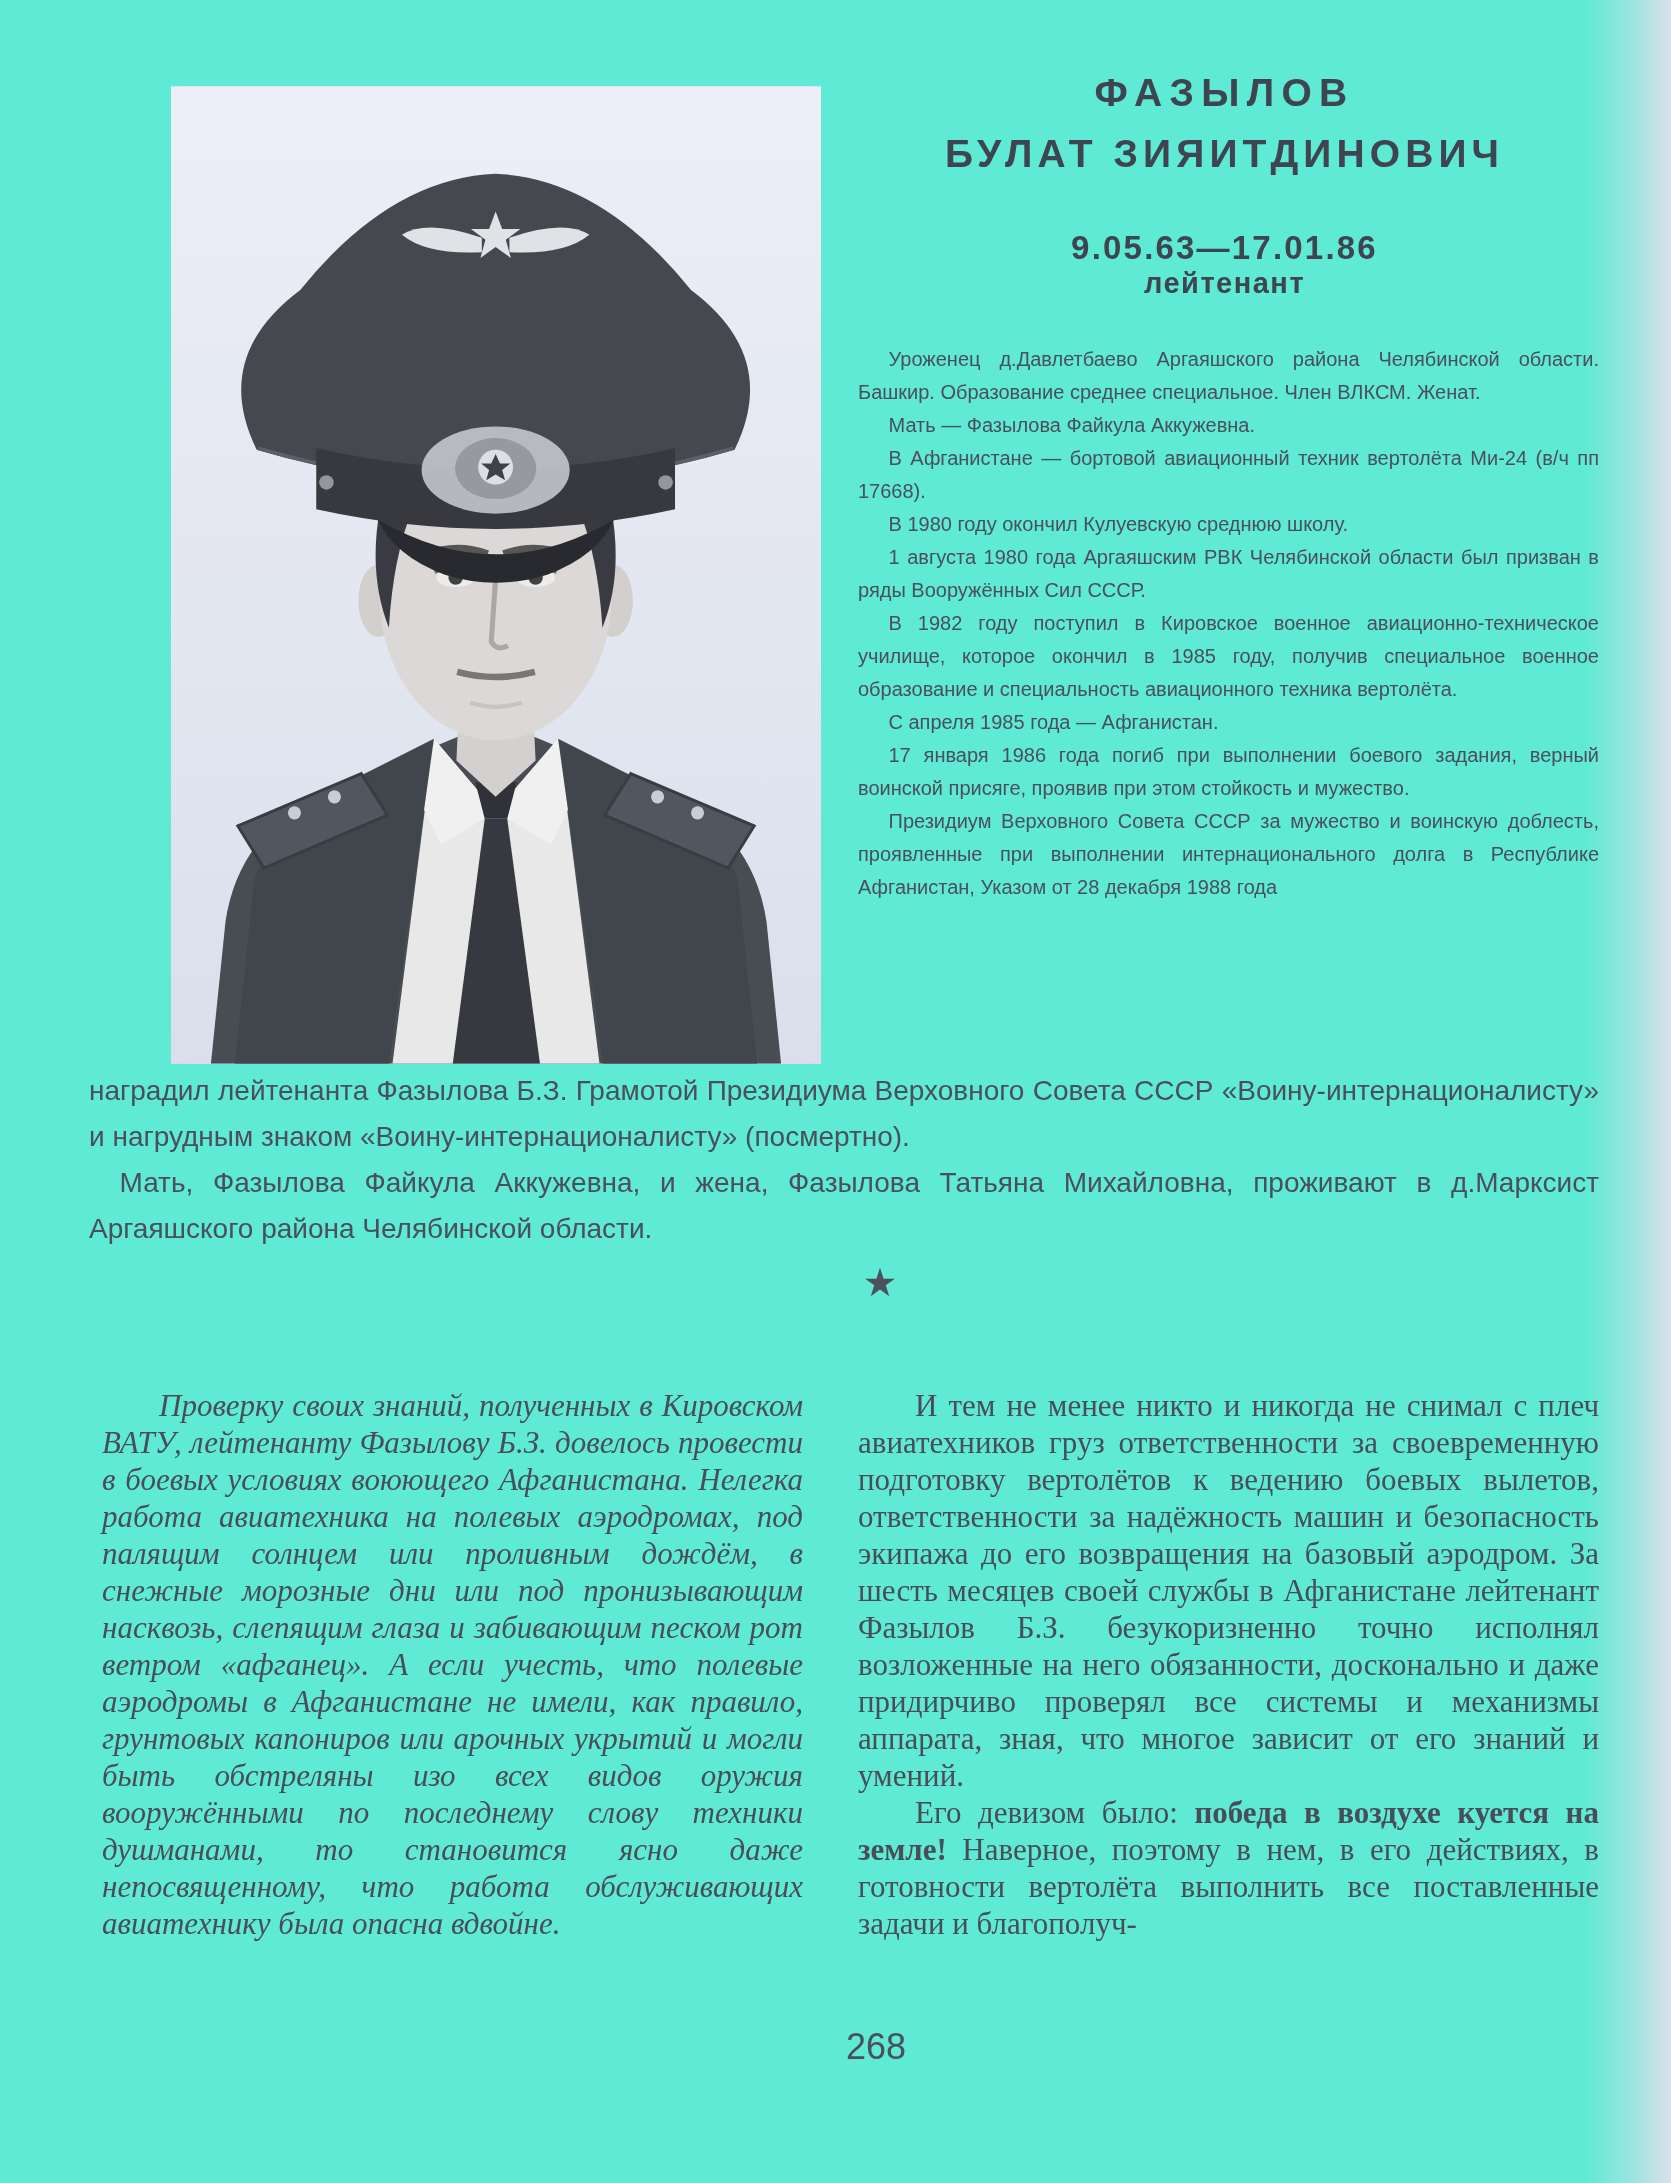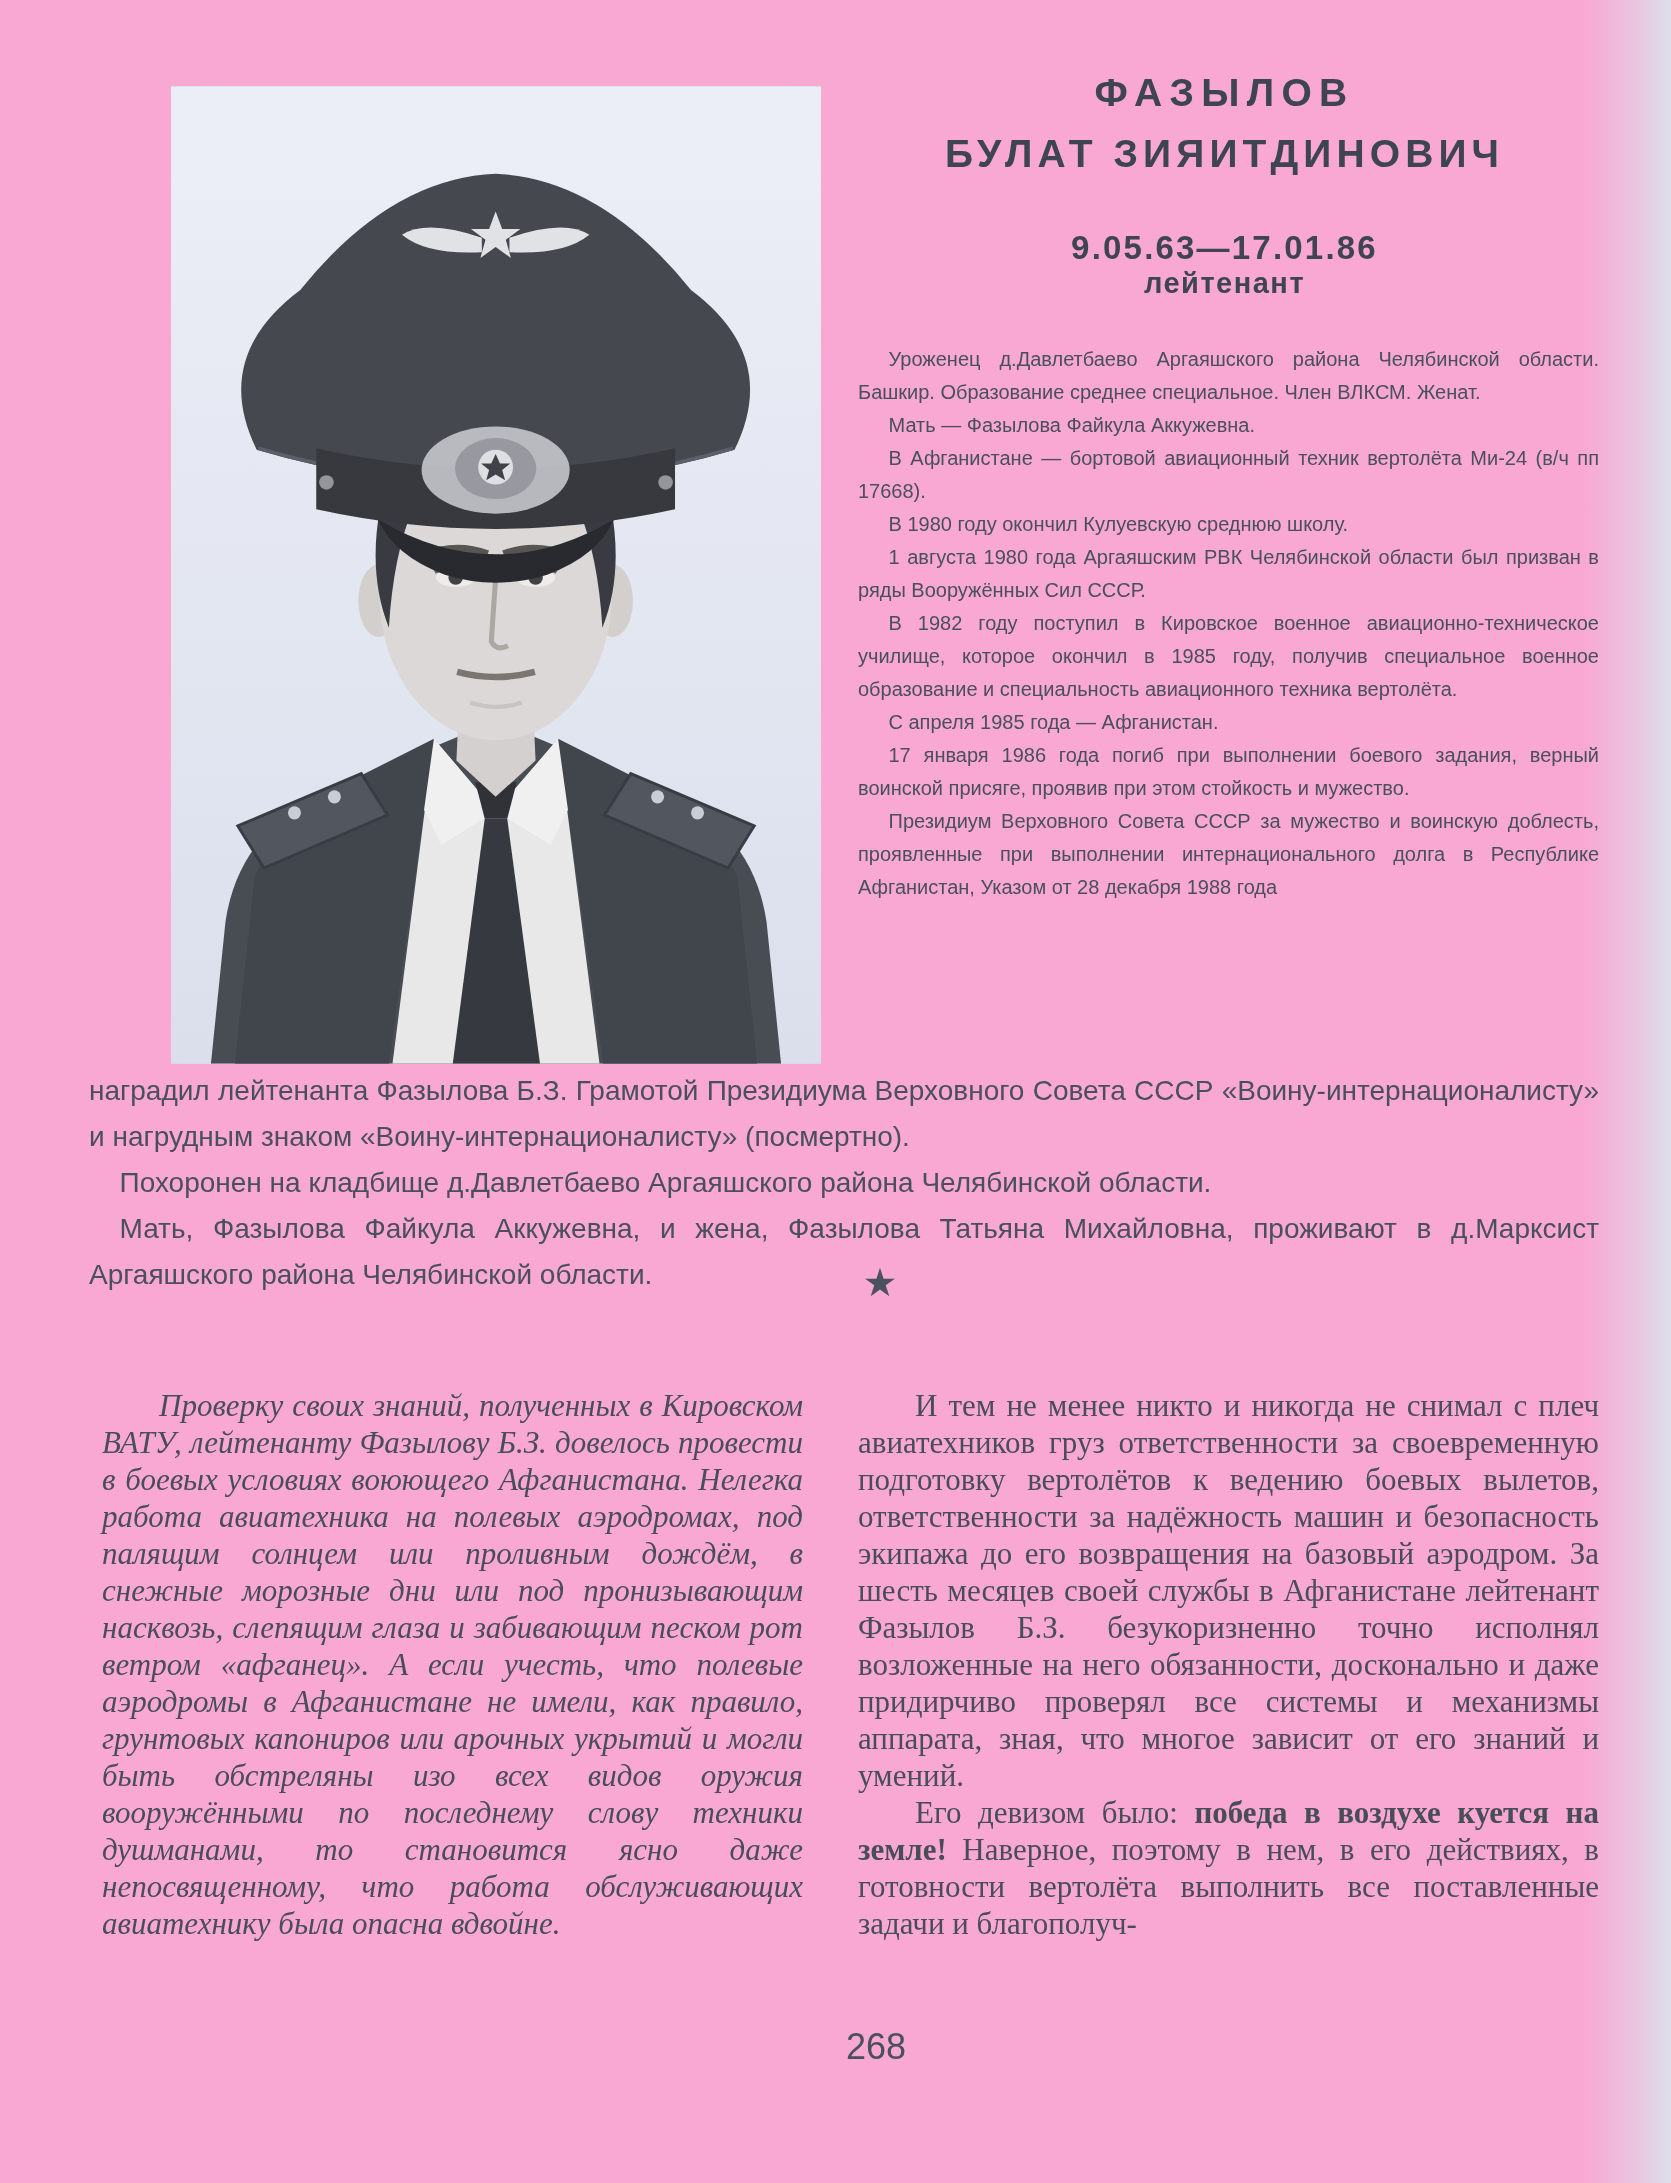--- a/index.html
+++ b/index.html
@@ -1,19 +1,19 @@
 <!DOCTYPE html>
 <html lang="ru" style="font-size:11.6px"><head>
 <meta charset="utf-8">
 <style>
   html,body { margin:0; padding:0; background:#ffffff; }
   .page {
     position:relative;
     width:1672px; height:2183px;
-    background:#f9a8d4;
+    background:#5eead4;
     overflow:hidden;
     font-family:"Liberation Sans", sans-serif;
   }
   .edge-right {
     position:absolute; top:0; right:0; width:87px; height:100%;
     background:linear-gradient(to right, rgba(223,227,237,0) 0%, rgba(219,223,234,0.55) 60%, #dde1ec 100%);
     pointer-events:none;
   }
   .photo-frame {
     position:absolute; left:171px; top:86px; width:650px; height:978px;
@@ -179,21 +179,20 @@
     <p>В 1980 году окончил Кулуевскую среднюю школу.</p>
     <p>1 августа 1980 года Аргаяшским РВК Челябинской области был призван в ряды Вооружённых Сил СССР.</p>
     <p>В 1982 году поступил в Кировское военное авиационно-техническое училище, которое окончил в 1985 году, получив специальное военное образование и специальность авиационного техника вертолёта.</p>
     <p>С апреля 1985 года — Афганистан.</p>
     <p>17 января 1986 года погиб при выполнении боевого задания, верный воинской присяге, проявив при этом стойкость и мужество.</p>
     <p>Президиум Верховного Совета СССР за мужество и воинскую доблесть, проявленные при выполнении интернационального долга в Республике Афганистан, Указом от 28 декабря 1988 года</p>
   </div>
 
   <div class="bio-full">
     <p>наградил лейтенанта Фазылова Б.З. Грамотой Президиума Верховного Совета СССР «Воину-интернационалисту» и нагрудным знаком «Воину-интернационалисту» (посмертно).</p>
-    <p class="indent">Похоронен на кладбище д.Давлетбаево Аргаяшского района Челябинской области.</p>
     <p class="indent">Мать, Фазылова Файкула Аккужевна, и жена, Фазылова Татьяна Михайловна, проживают в д.Марксист Аргаяшского района Челябинской области.</p>
   </div>
 
   <div class="star-sep">★</div>
 
   <div class="col-bottom col-left">
     <p>Проверку своих знаний, полученных в Кировском ВАТУ, лейтенанту Фазылову Б.З. довелось провести в боевых условиях воюющего Афганистана. Нелегка работа авиатехника на полевых аэродромах, под палящим солнцем или проливным дождём, в снежные морозные дни или под пронизывающим насквозь, слепящим глаза и забивающим песком рот ветром «афганец». А если учесть, что полевые аэродромы в Афганистане не имели, как правило, грунтовых капониров или арочных укрытий и могли быть обстреляны изо всех видов оружия вооружёнными по последнему слову техники душманами, то становится ясно даже непосвященному, что работа обслуживающих авиатехнику была опасна вдвойне.</p>
   </div>
 
   <div class="col-bottom col-right">

